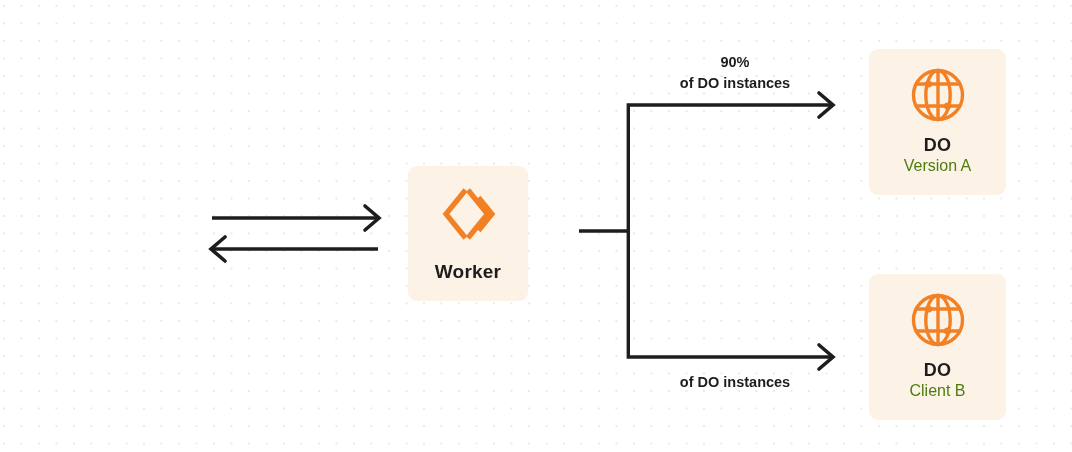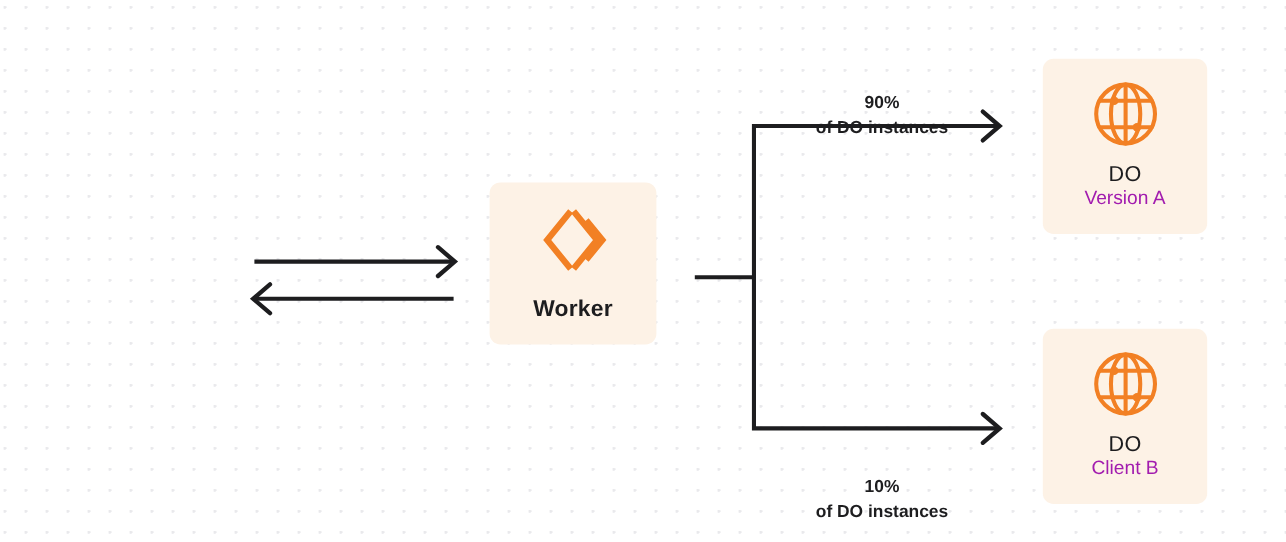--- a/index.html
+++ b/index.html
@@ -62,22 +62,22 @@
   }
   .node-client {
     left: 41px;
     top: 166px;
     width: 145px;
     height: 135px;
     background-color: #f4f5f7;
   }
   .node-worker {
     left: 408px;
-    top: 152px;
-    width: 139px;
+    top: 166px;
+    width: 120px;
     height: 135px;
     background-color: #fdf2e6;
   }
   .node-do-a {
     left: 869px;
     top: 49px;
     width: 137px;
     height: 146px;
     background-color: #fdf2e6;
   }
@@ -92,30 +92,30 @@
   .node-title {
     font-size: 19px;
     font-weight: bold;
     color: #1d1d1f;
     letter-spacing: 0.2px;
     line-height: 1.18;
     text-align: center;
   }
   .node-title-sm {
     font-size: 18px;
-    font-weight: normal;
+    font-weight: bold;
     color: #1d1d1f;
     letter-spacing: 0.3px;
     line-height: 1.15;
     text-align: center;
   }
   .node-subtitle {
     font-size: 16px;
     font-weight: normal;
-    color: #a21caf;
+    color: #4d7c0f;
     line-height: 1.3;
     text-align: center;
     margin-top: 1px;
   }
 
   .icon-worker {
     margin-bottom: 16px;
     line-height: 0;
   }
   .icon-globe {
@@ -128,21 +128,20 @@
     position: absolute;
     text-align: center;
     font-size: 14.5px;
     font-weight: bold;
     color: #1d1d1f;
     line-height: 1.42;
     white-space: nowrap;
   }
   .edge-label .pct {
     display: block;
-    margin-top: 24px;
   }
   .edge-label .sub {
     display: block;
   }
   .label-top {
     left: 630px;
     top: 52px;
     width: 210px;
   }
   .label-bottom {
@@ -235,17 +234,16 @@
     <div class="node-title-sm">DO</div>
     <div class="node-subtitle">Client B</div>
   </div>
 
   <div class="edge-label label-top">
     <span class="pct">90%</span>
     <span class="sub">of DO instances</span>
   </div>
 
   <div class="edge-label label-bottom">
-    <span class="pct">10%</span>
     <span class="sub">of DO instances</span>
   </div>
 
 </div>
 
 </body></html>

